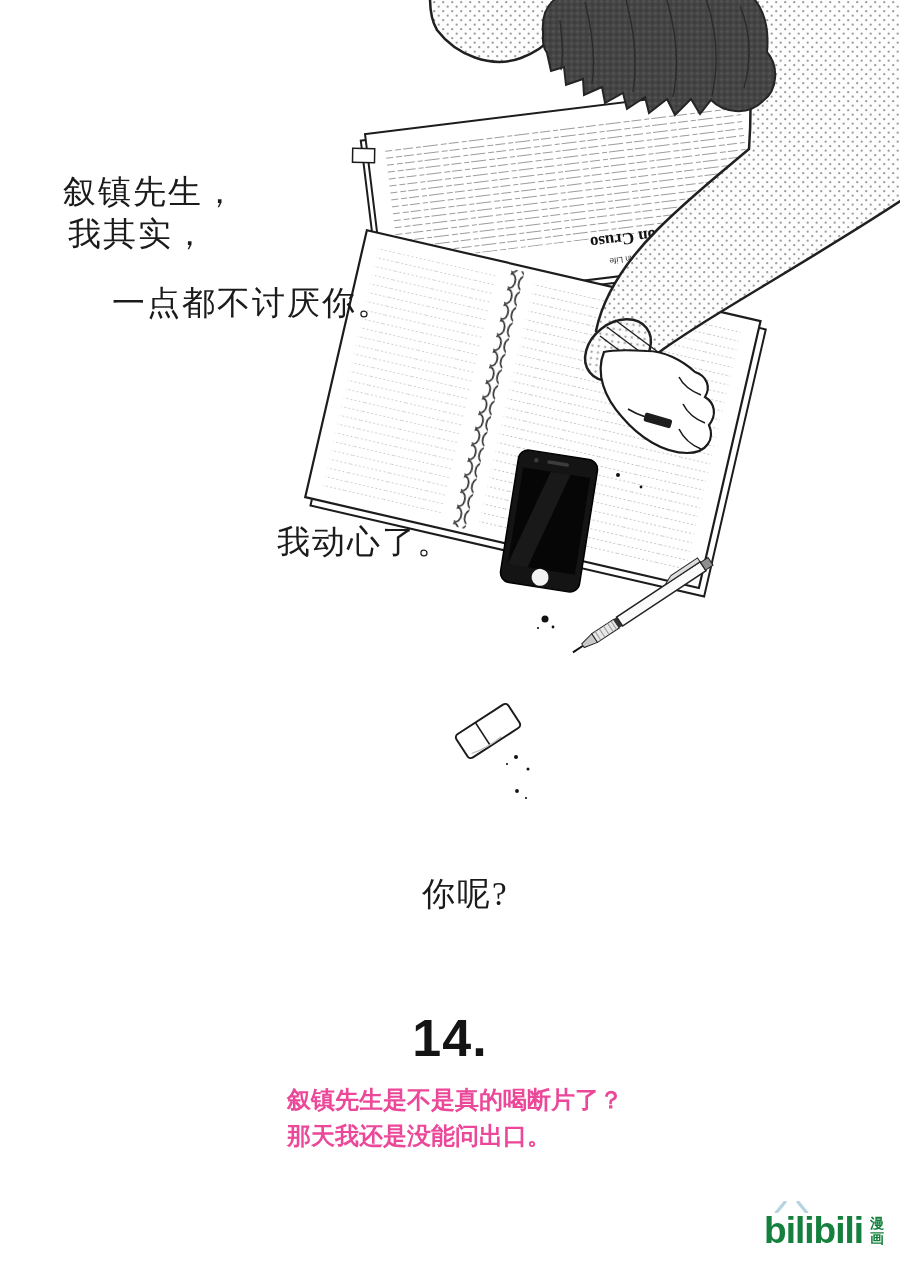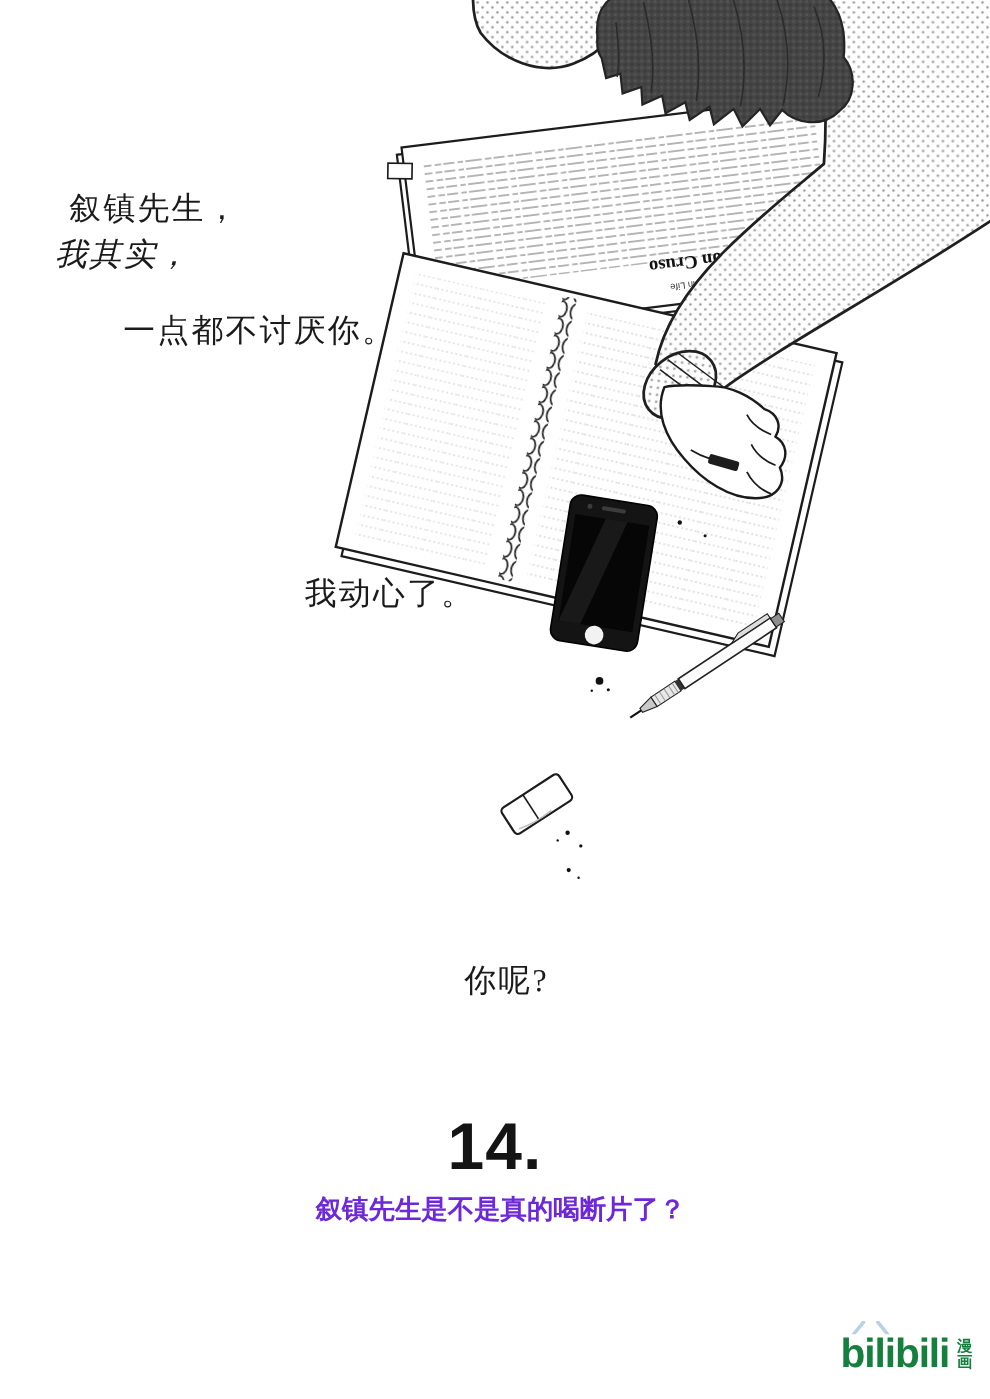--- a/index.html
+++ b/index.html
@@ -8,38 +8,38 @@
     width:900px; height:1272px;
     position:relative; overflow:hidden;
     font-family:"Liberation Sans", sans-serif;
   }
   #page { position:absolute; inset:0; width:900px; height:1272px; background:#fff; }
   .scene { position:absolute; top:0; left:0; }
 
   .dialogue {
     position:absolute;
     font-family:"Liberation Serif","DejaVu Serif",serif;
-    font-size:29px; color:#1b1b1b;
+    font-size:33px; color:#1b1b1b;
     letter-spacing:2px; white-space:nowrap;
   }
   .d1 { left:63px;  top:170px; }
-  .d2 { left:50px;  top:212px;font-style:italic; }
+  .d2 { left:68px;  top:212px; }
   .d3 { left:112px; top:281px; }
   .d4 { left:277px; top:520px;text-align:center; }
   .d5 { left:422px; top:872px; }
 
   .chapter-number {
     position:absolute; left:0; right:0; top:1008px;
     text-align:center;
-    font-size:60px; font-weight:800; color:#141414;
+    font-size:52px; font-weight:800; color:#141414;
     letter-spacing:1px;
   }
   .chapter-caption {
     position:absolute; left:287px; top:1082px;
-    font-size:24px; font-weight:700; color:#6d28d9;
+    font-size:24px; font-weight:700; color:#ec4899;
     line-height:36px; white-space:nowrap;
   }
 
   .watermark {
     position:absolute; top:1212px; right:16px;
     display:flex; align-items:flex-end; gap:7px;
     color:#15803d;
   }
   .wm-brand {
     position:relative;
@@ -163,20 +163,21 @@
 
   <div class="dialogue d1">叙镇先生，</div>
   <div class="dialogue d2">我其实，</div>
   <div class="dialogue d3">一点都不讨厌你。</div>
   <div class="dialogue d4">我动心了。</div>
   <div class="dialogue d5">你呢?</div>
 
   <div class="chapter-number">14.</div>
   <div class="chapter-caption">
     <div>叙镇先生是不是真的喝断片了？</div>
+    <div>那天我还是没能问出口。</div>
   </div>
 
   <div class="watermark">
     <span class="wm-brand">
       <svg class="wm-antennas" width="44" height="12" viewBox="0 0 44 12">
         <path d="M6 12 L15 1 M28 1 L37 12" stroke="#b6d2e3" stroke-width="3.2" stroke-linecap="round" fill="none"></path>
       </svg>
       <span>bilibili</span>
     </span>
     <span class="wm-vert">

